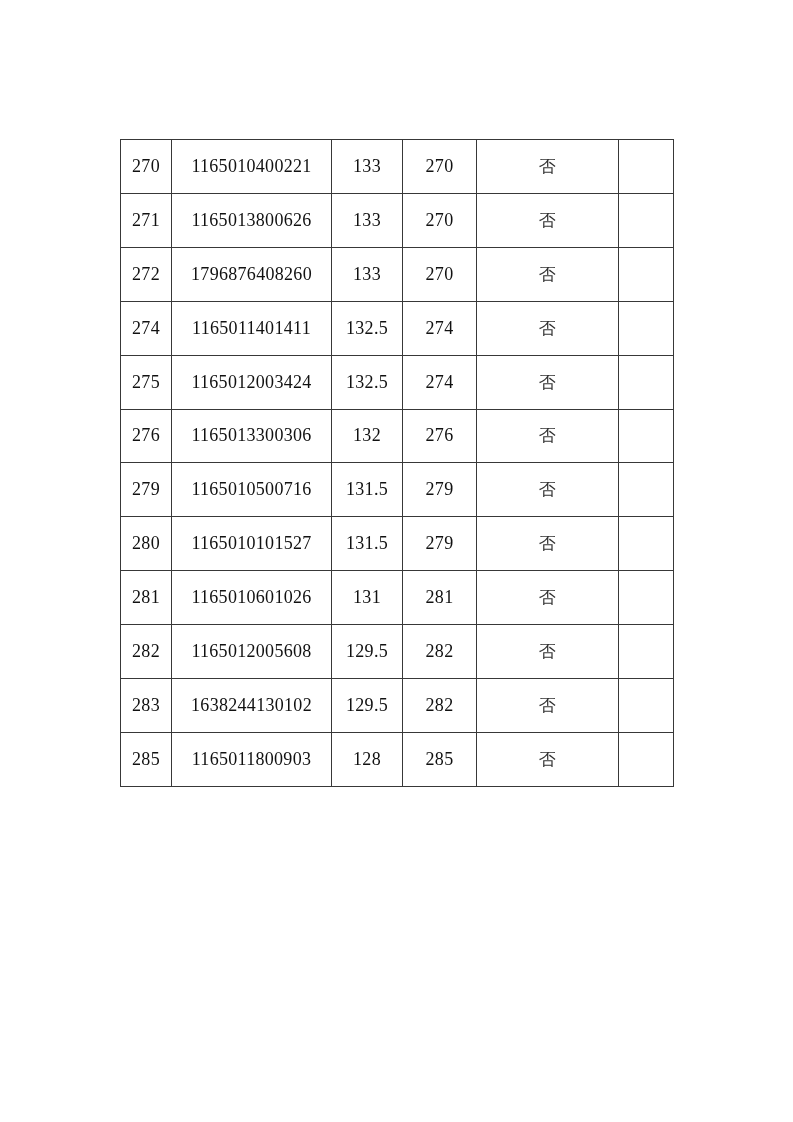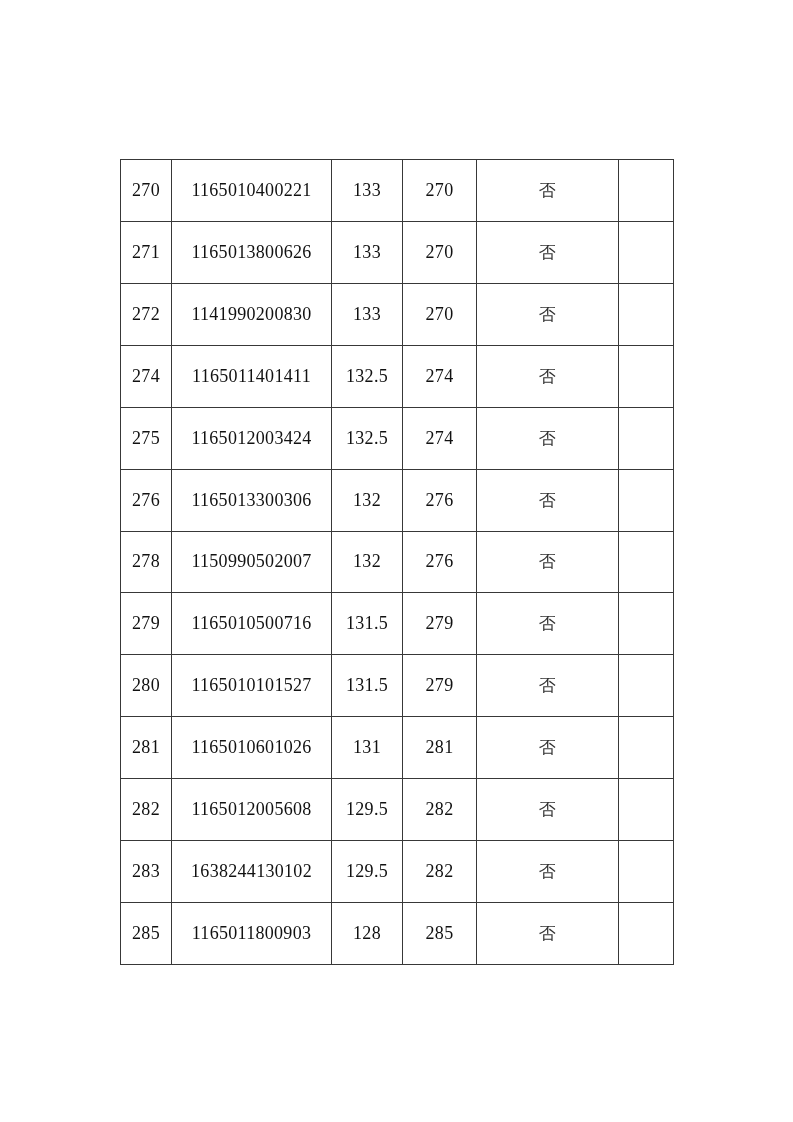--- a/index.html
+++ b/index.html
@@ -18,24 +18,23 @@
   }
   .page {
     position: absolute;
     inset: 0;
   }
   table.data-table {
     position: absolute;
     left: 120px;
     top: 139px;
     width: 553px;
-    height: 806px;
+    height: 648px;
     border-collapse: collapse;
     table-layout: fixed;
-    margin-top: 20px;
   }
   .col-row-number   { width: 51px; }
   .col-candidate-id { width: 160px; }
   .col-score        { width: 71px; }
   .col-rank         { width: 74px; }
   .col-flag         { width: 142px; }
   .col-remark       { width: 55px; }
   table.data-table td {
     border: 1px solid var(--border-color);
     text-align: center;
@@ -77,21 +76,21 @@
         <tr>
           <td>271</td>
           <td>1165013800626</td>
           <td>133</td>
           <td>270</td>
           <td class="flag-cell">否</td>
           <td></td>
         </tr>
         <tr>
           <td>272</td>
-          <td>1141990200830</td>
+          <td>1796876408260</td>
           <td>133</td>
           <td>270</td>
           <td class="flag-cell">否</td>
           <td></td>
         </tr>
         <tr>
           <td>274</td>
           <td>1165011401411</td>
           <td>132.5</td>
           <td>274</td>
@@ -102,28 +101,20 @@
           <td>275</td>
           <td>1165012003424</td>
           <td>132.5</td>
           <td>274</td>
           <td class="flag-cell">否</td>
           <td></td>
         </tr>
         <tr>
           <td>276</td>
           <td>1165013300306</td>
-          <td>132</td>
-          <td>276</td>
-          <td class="flag-cell">否</td>
-          <td></td>
-        </tr>
-        <tr>
-          <td>278</td>
-          <td>1150990502007</td>
           <td>132</td>
           <td>276</td>
           <td class="flag-cell">否</td>
           <td></td>
         </tr>
         <tr>
           <td>279</td>
           <td>1165010500716</td>
           <td>131.5</td>
           <td>279</td>

